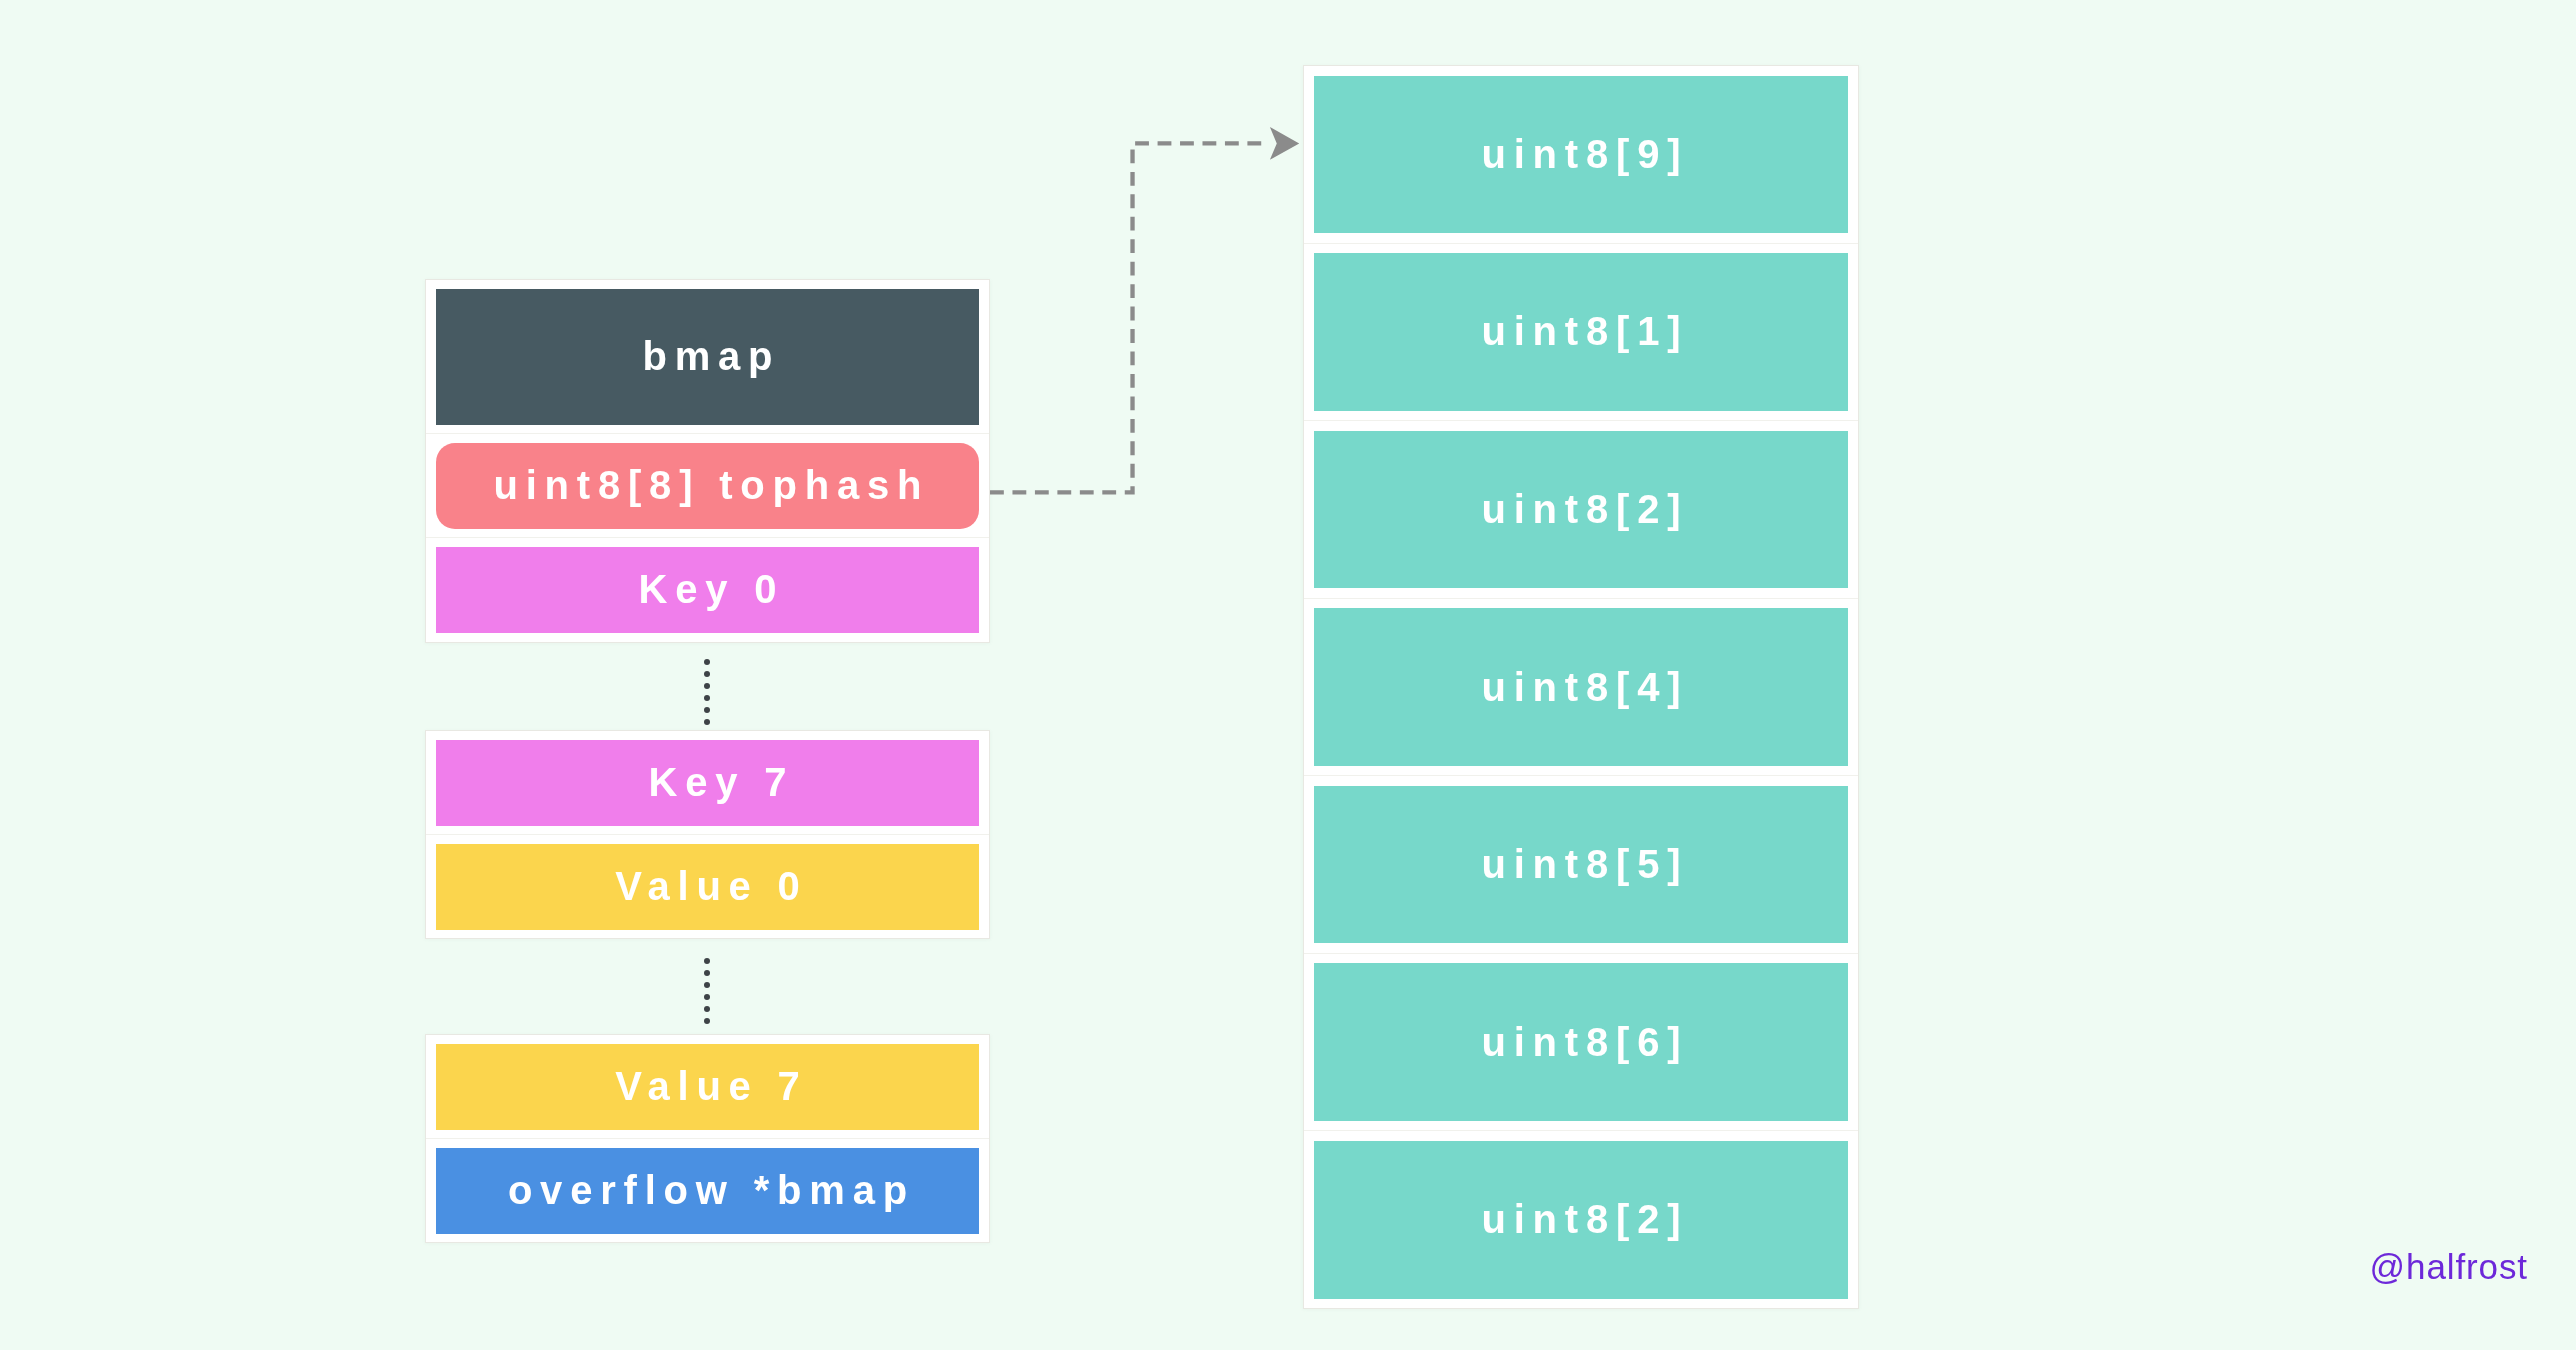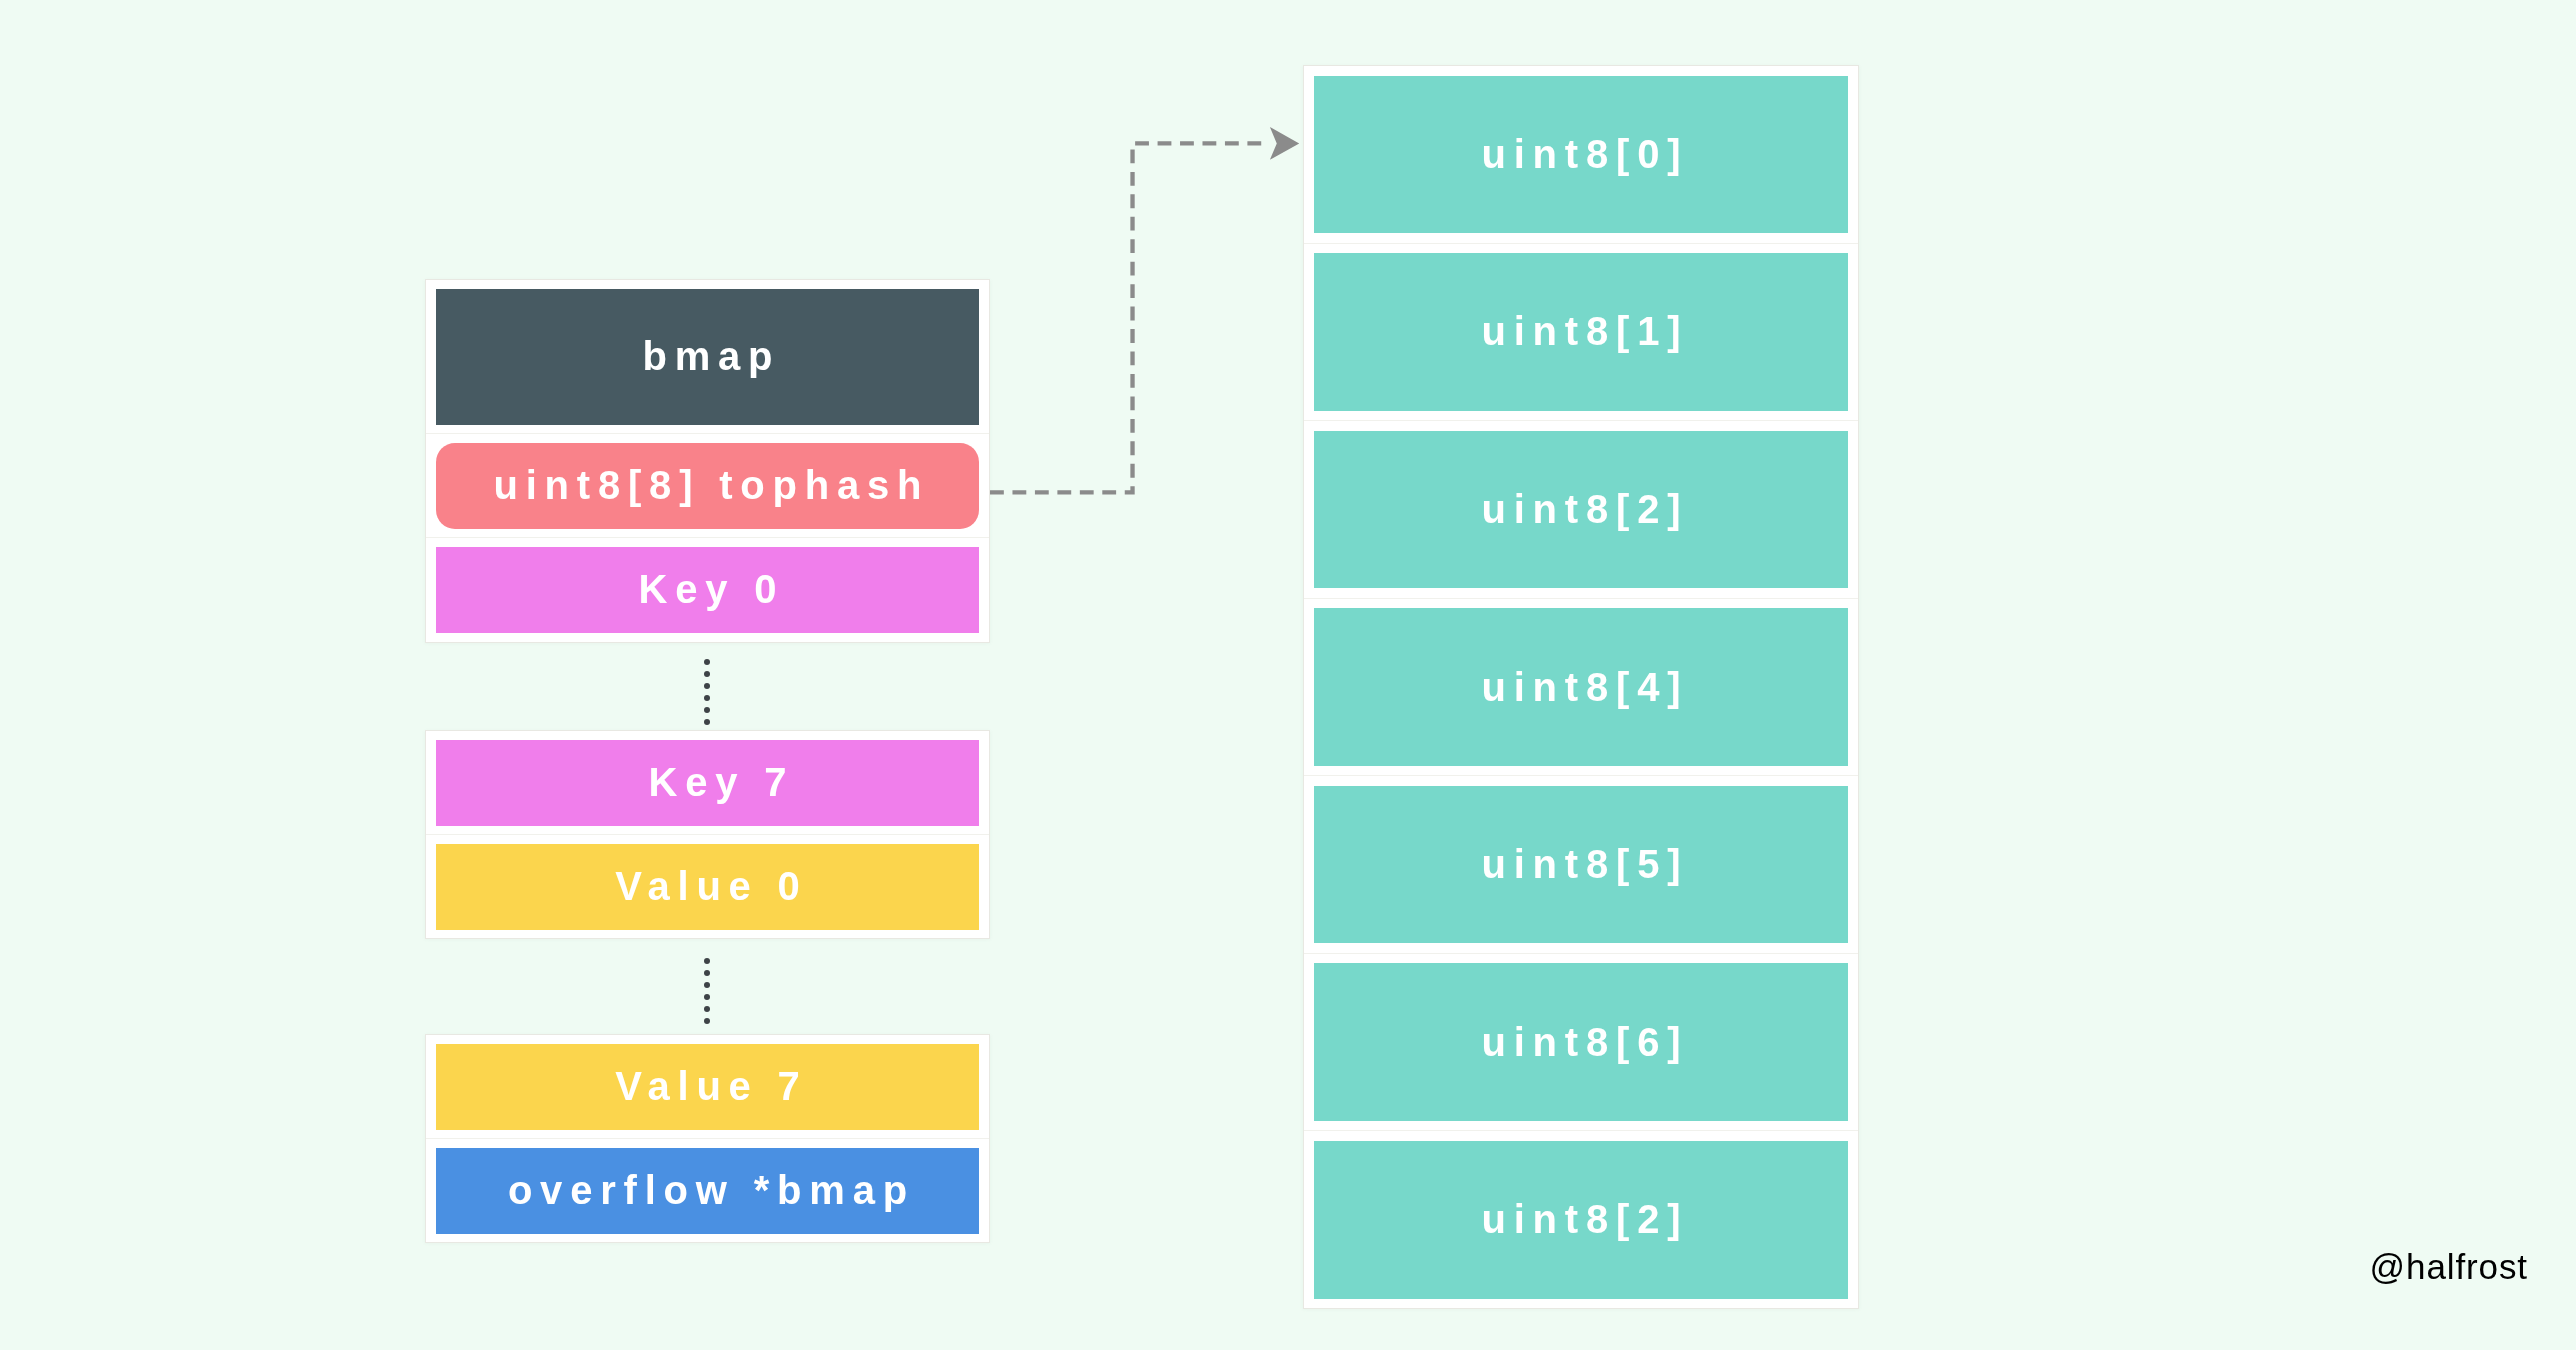--- a/index.html
+++ b/index.html
@@ -101,21 +101,21 @@
     width: 2576px; height: 1350px;
     pointer-events: none;
   }
 
   
   .watermark {
     position: absolute;
     top: 1247px;
     right: 48px;
     font-size: 35px;
-    color: #000000;
+    color: #6d28d9;
     letter-spacing: 0.9px;
   }
 </style>
 </head>
 <body>
 
 <div class="stage" style="background: rgb(239, 251, 243);">
 
   <div id="left-column">
       <div class="field-group g1">
@@ -179,21 +179,21 @@
     </div>
 
   <svg class="connector" viewBox="0 0 2982 1563" xmlns="http://www.w3.org/2000/svg">
     <polyline id="conn-line" points="1146,570 1311,570 1311,166 1468,166" fill="none" stroke-width="5" stroke-dasharray="16 10" stroke="#8B8B8B"></polyline>
     <polygon id="conn-head" points="1470,147 1504,166 1470,185 1478,166" fill="#8B8B8B"></polygon>
   </svg>
 
   <div id="right-column">
       <div class="trow">
         <div class="tbox" style="background: rgb(119, 216, 202);">
-          <span>uint8[0]</span>
+          <span>uint8[9]</span>
         </div>
       </div>
       <div class="trow">
         <div class="tbox" style="background: rgb(119, 216, 202);">
           <span>uint8[1]</span>
         </div>
       </div>
       <div class="trow">
         <div class="tbox" style="background: rgb(119, 216, 202);">
           <span>uint8[2]</span>

